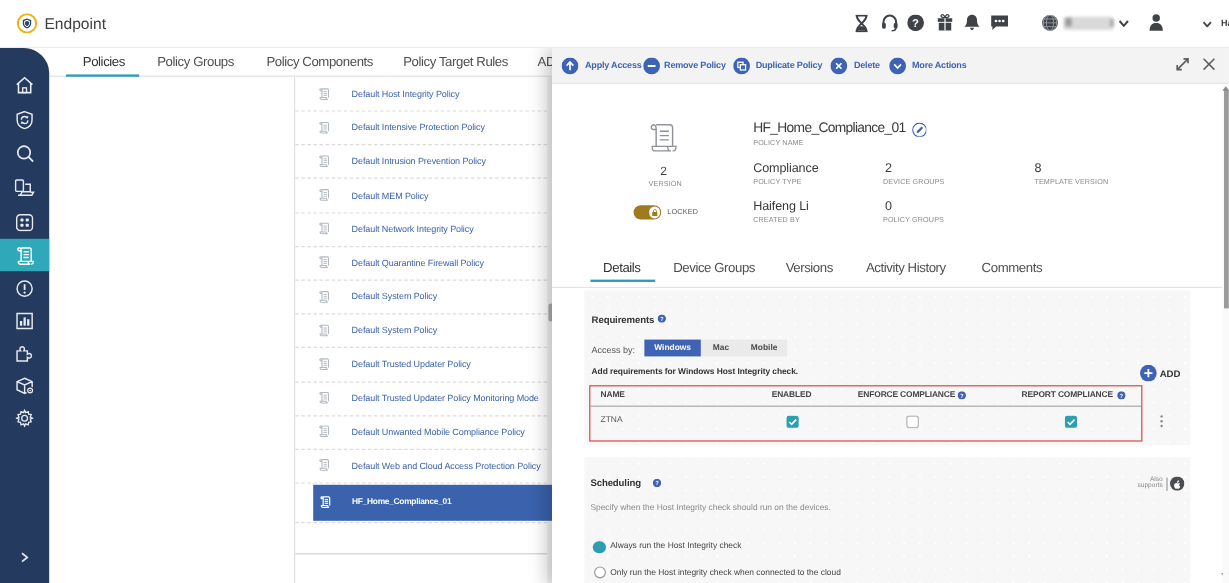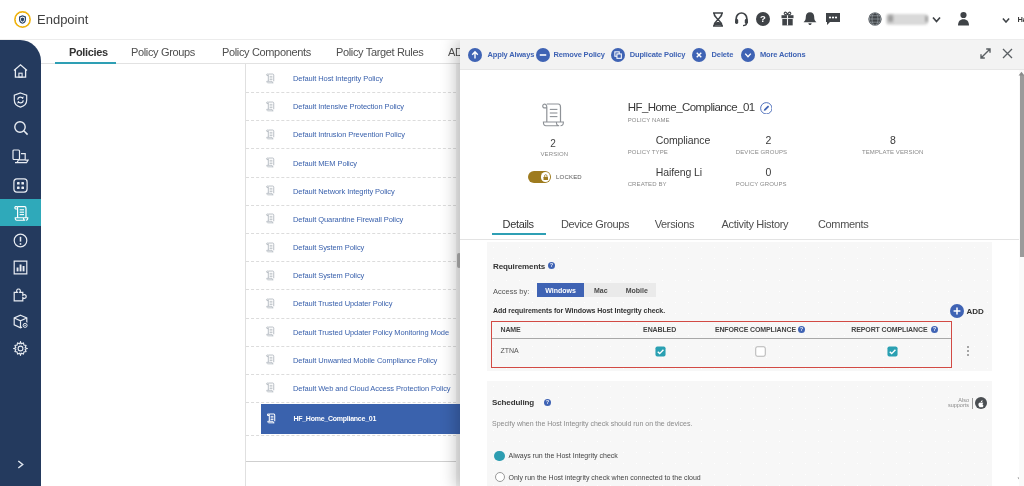--- a/index.html
+++ b/index.html
@@ -161,21 +161,21 @@
       <path d="M7.5 0.8 L8.3 2.8 L10.5 2 L10.9 4.1 L13 4.5 L12.2 6.7 L14.2 7.5 L12.2 8.3 L13 10.5 L10.9 10.9 L10.5 13 L8.3 12.2 L7.5 14.2 L6.7 12.2 L4.5 13 L4.1 10.9 L2 10.5 L2.8 8.3 L0.8 7.5 L2.8 6.7 L2 4.5 L4.1 4.1 L4.5 2 L6.7 2.8 Z" fill="none" stroke="#e8ecf2" stroke-width="1.1"></path>
       <circle cx="7.5" cy="7.5" r="2.4" fill="none" stroke="#e8ecf2" stroke-width="1.1"></circle>
     </svg>
 
     <svg class="abs" style="left:17px;top:460px;" width="7" height="9" viewBox="0 0 8 10">
       <path d="M1.5 1 L6.5 5 L1.5 9" fill="none" stroke="#dfe5ee" stroke-width="1.7"></path>
     </svg>
   </div>
 
   <div class="abs" style="left:41px;top:40px;width:983px;height:24px;background:#fff;border-bottom:1px solid #e2e2e2;z-index:5;"></div>
-  <div class="abs tabtxt" style="left:69px;top:45.5px;color:#333;z-index:6;font-weight:bold;">Policies</div>
+  <div class="abs tabtxt" style="left:69px;top:45.5px;color:#333;z-index:6;">Policies</div>
   <div class="abs tabtxt" style="left:131px;top:45.5px;z-index:6;">Policy Groups</div>
   <div class="abs tabtxt" style="left:222px;top:45.5px;z-index:6;">Policy Components</div>
   <div class="abs tabtxt" style="left:336px;top:45.5px;z-index:6;">Policy Target Rules</div>
   <div class="abs tabtxt" style="left:448px;top:45.5px;z-index:6;">ADC</div>
   <div class="abs" style="left:55px;top:61.5px;width:61px;height:2.5px;background:#2e9fb4;z-index:6;"></div>
   <style>.tabtxt{font-size:11px;color:#4f4f4f;letter-spacing:-0.35px;}</style>
 
   <div class="abs" style="left:245px;top:64px;width:1px;height:422px;background:#e0e0e0;z-index:5;"></div>
 
   <div class="abs" id="plist" style="z-index:6;">
@@ -339,21 +339,21 @@
 
   <div class="abs" style="left:460px;top:38px;width:564px;height:448px;background:#fff;box-shadow:-5px 2px 14px rgba(0,0,0,0.22);z-index:20;"></div>
   <div class="abs" style="left:460px;top:38px;width:564px;height:32px;background:#f3f3f3;border-bottom:1px solid #e7e7e7;z-index:21;"></div>
   <div class="abs" id="toolbar" style="z-index:22;">
     <style>.tlbl{position:absolute;top:50px;font-size:7.5px;font-weight:bold;color:#3f63b4;letter-spacing:-0.15px;white-space:nowrap;}</style>
 
     <svg class="abs" style="left:467.7px;top:48px;" width="14" height="14" viewBox="0 0 16 16">
       <circle cx="8" cy="8" r="8" fill="#3f63b4"></circle>
       <path d="M8 12 V4.6 M4.8 7.6 L8 4.2 L11.2 7.6" fill="none" stroke="#fff" stroke-width="1.6"></path>
     </svg>
-    <div class="tlbl" style="left:487.5px;">Apply Always</div>
+    <div class="tlbl" style="left:487.5px;">Apply Access</div>
 
     <svg class="abs" style="left:535.8px;top:48px;" width="14" height="14" viewBox="0 0 16 16">
       <circle cx="8" cy="8" r="8" fill="#3f63b4"></circle>
       <line x1="4.3" y1="8" x2="11.7" y2="8" stroke="#fff" stroke-width="1.8"></line>
     </svg>
     <div class="tlbl" style="left:553.4px;">Remove Policy</div>
 
     <svg class="abs" style="left:610.8px;top:48px;" width="14" height="14" viewBox="0 0 16 16">
       <circle cx="8" cy="8" r="8" fill="#3f63b4"></circle>
       <rect x="4.4" y="4.4" width="5" height="5" fill="none" stroke="#fff" stroke-width="1.2"></rect>
@@ -378,21 +378,21 @@
     </svg>
 
     <svg class="abs" style="left:1002px;top:47.5px;" width="11" height="11" viewBox="0 0 11 11">
       <path d="M1 1 L10 10 M10 1 L1 10" stroke="#5a5f63" stroke-width="1.3"></path>
     </svg>
   </div>
 
   <div class="abs" id="panelheader" style="z-index:22;">
     <style>
       .plab{position:absolute;font-size:6px;color:#8a8a8a;letter-spacing:0.1px;white-space:nowrap;}
-      .pval{position:absolute;font-size:10.5px;color:#3a3a3a;letter-spacing:-0.1px;white-space:nowrap;margin-left:28px;}
+      .pval{position:absolute;font-size:10.5px;color:#3a3a3a;letter-spacing:-0.1px;white-space:nowrap;}
     </style>
 
     <svg class="abs" style="left:540px;top:102px;" width="25" height="27" viewBox="0 0 25 27">
       <path d="M6.8 5.2 V20 M6.8 5.2 C6.8 2.9 5.4 1.6 3.9 2.2 C2.3 2.9 2.3 5 3.9 5.9 H6.8 M6.8 2 H18.2 C19.8 2 20.5 3.3 20.5 4.9 V20" fill="none" stroke="#8e9297" stroke-width="1.2"></path>
       <path d="M3.4 20 H16.4 C16.4 22.4 17.3 23.8 19.2 23.8 H6 C4.4 23.8 3.4 22.2 3.4 20 Z M16.4 20 H23.4 C23.4 22.2 22.4 23.8 20.5 23.8" fill="none" stroke="#8e9297" stroke-width="1.1"></path>
       <line x1="9.8" y1="7.4" x2="17.4" y2="7.4" stroke="#8e9297" stroke-width="1.1"></line>
       <line x1="9.8" y1="11" x2="17.4" y2="11" stroke="#8e9297" stroke-width="1.1"></line>
       <line x1="9.8" y1="14.6" x2="17.4" y2="14.6" stroke="#8e9297" stroke-width="1.1"></line>
     </svg>
     <div class="abs" style="left:543px;top:138px;width:20px;text-align:center;font-size:10px;color:#444;">2</div>

